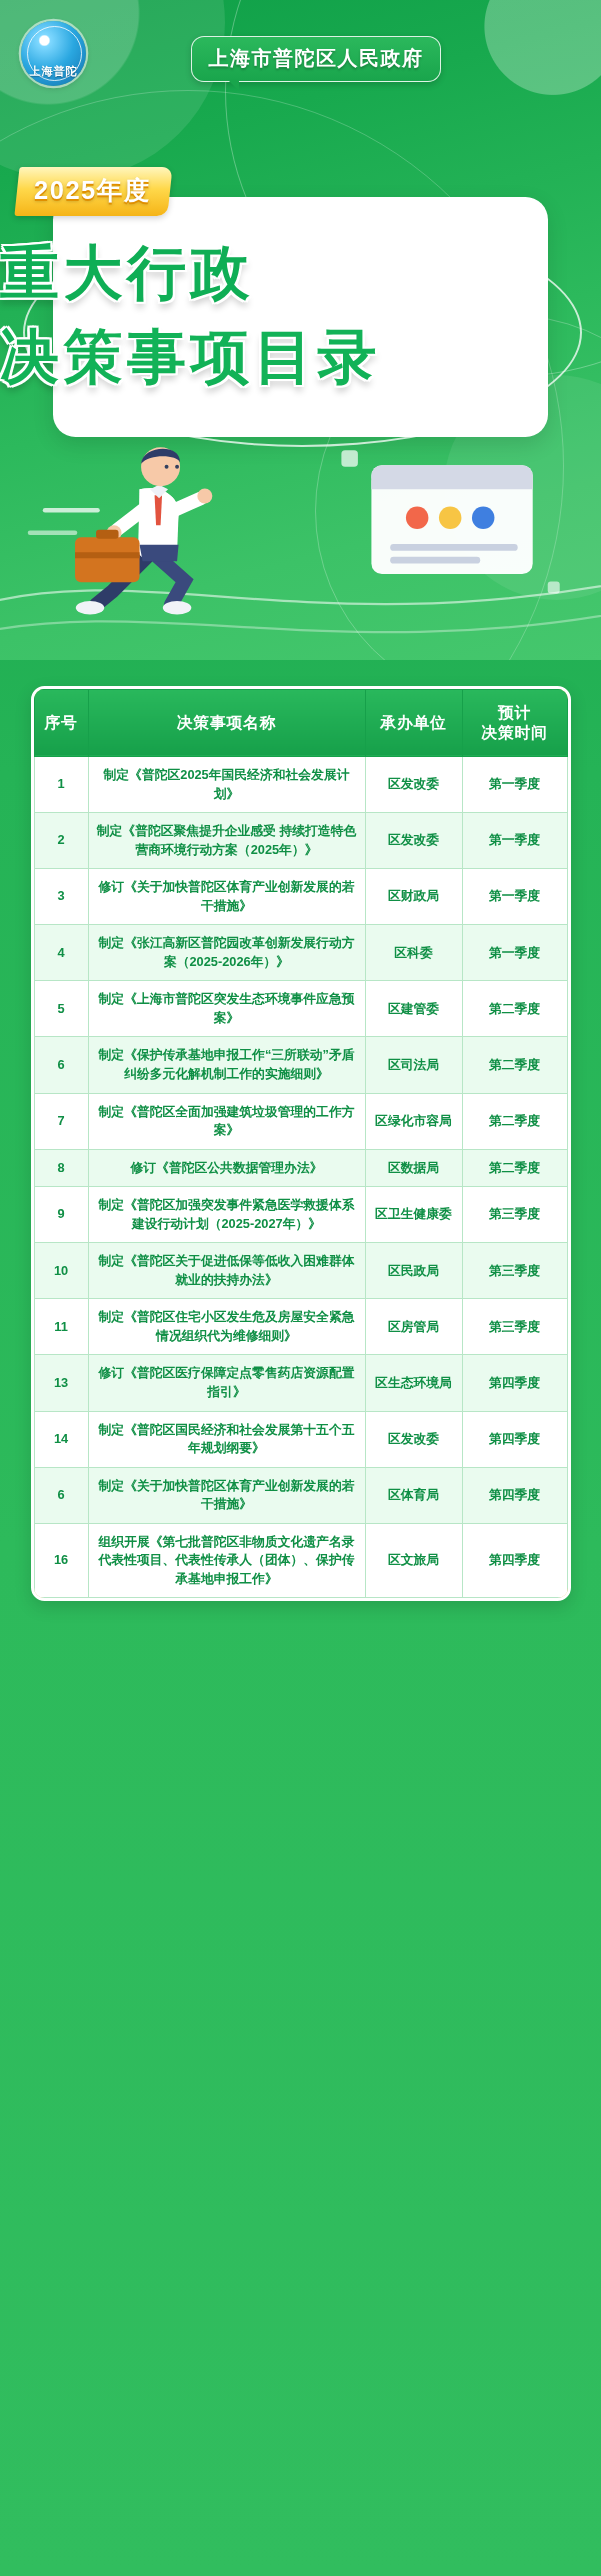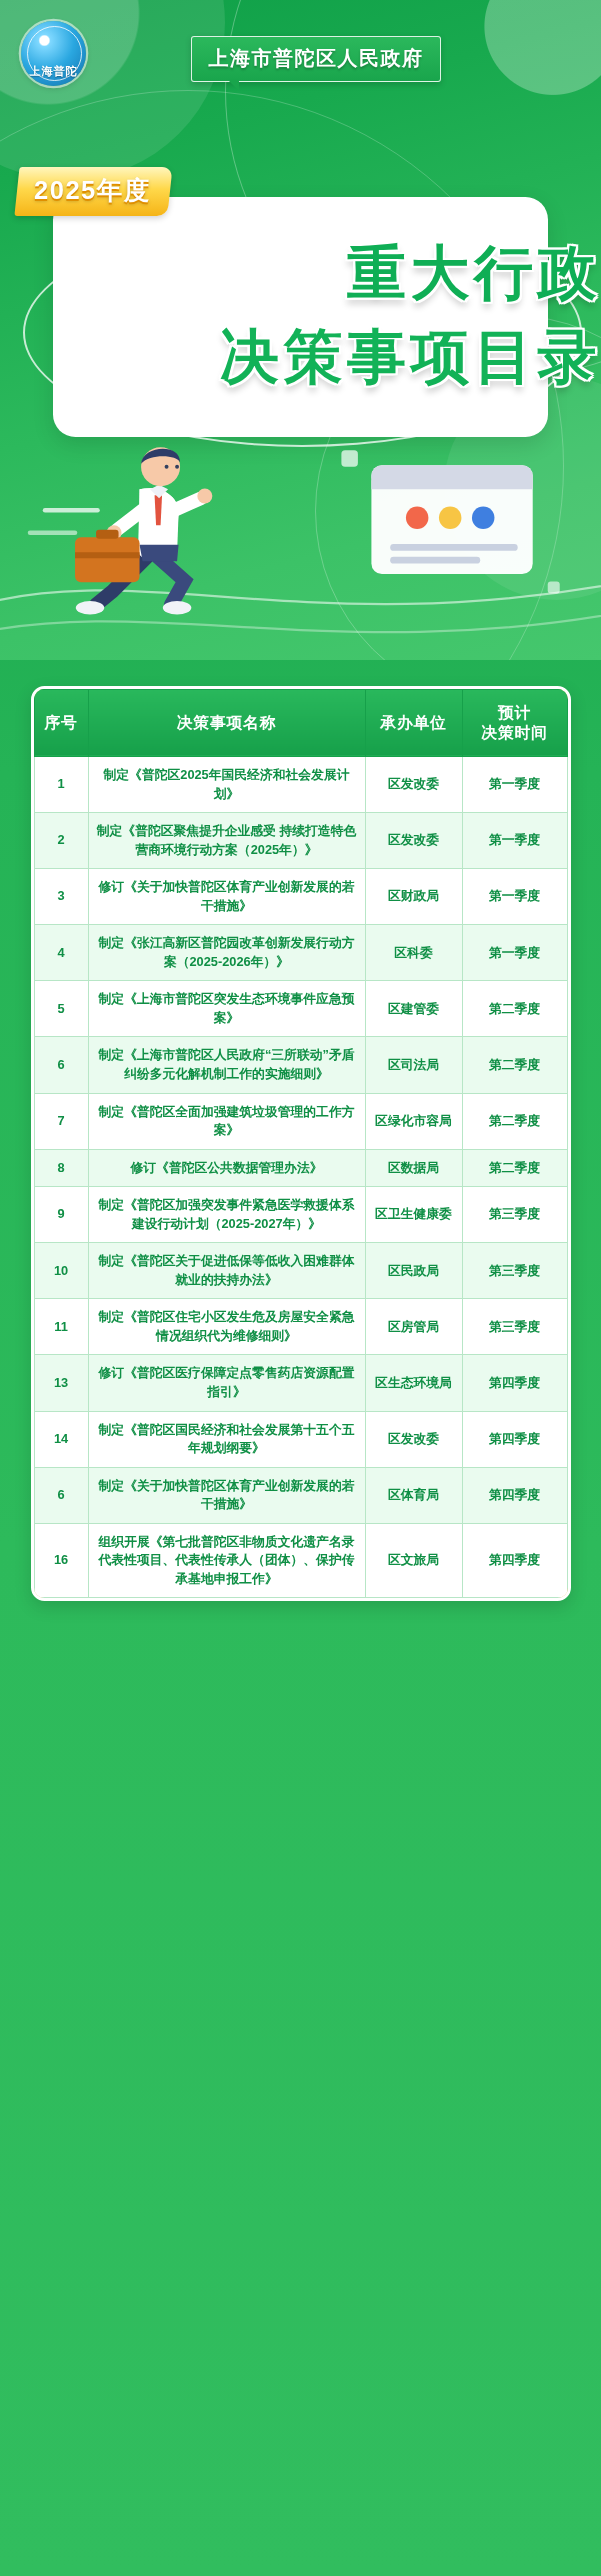--- a/index.html
+++ b/index.html
@@ -86,21 +86,21 @@
   }
 
   
   .gov-banner {
     position: absolute;
     left: 191px;
     top: 36px;
     z-index: 6;
     background: linear-gradient(180deg, #2bb85c 0%, #19a54c 100%);
     border: 1.5px solid rgba(255,255,255,0.85);
-    border-radius: 3px;
+    border-radius: 13px;
     padding: 7.5px 16.5px 9px 16.5px;
     box-shadow: 0 2.3px 6.8px rgba(0,0,0,0.16);
   }
   .gov-banner span {
     display: block;
     color: #ffffff;
     font-size: 20px;
     font-weight: bold;
     letter-spacing: 1.5px;
     white-space: nowrap;
@@ -161,21 +161,21 @@
     border: 2.3px solid rgba(255,255,255,0.75);
     border-radius: 50%;
     z-index: 5;
     pointer-events: none;
   }
   .main-title {
     position: absolute;
     left: 0;
     top: 231px;
     width: 601px;
-    text-align: right;
+    text-align: left;
     z-index: 8;
   }
   .main-title .line {
     display: block;
     font-size: 59px;
     line-height: 84px;
     font-weight: bold;
     letter-spacing: 4.5px;
     color: #0fae55;
     text-shadow:
@@ -387,21 +387,21 @@
               <td class="col-time">第一季度</td>
             </tr>
             <tr>
               <td class="col-no">5</td>
               <td class="col-name">制定《上海市普陀区突发生态环境事件应急预案》</td>
               <td class="col-unit">区建管委</td>
               <td class="col-time">第二季度</td>
             </tr>
             <tr>
               <td class="col-no">6</td>
-              <td class="col-name">制定《上海市普陀区人民政府“三所联动”矛盾纠纷多元化解机制工作的实施细则》</td>
+              <td class="col-name">制定《保护传承基地申报工作“三所联动”矛盾纠纷多元化解机制工作的实施细则》</td>
               <td class="col-unit">区司法局</td>
               <td class="col-time">第二季度</td>
             </tr>
             <tr>
               <td class="col-no">7</td>
               <td class="col-name">制定《普陀区全面加强建筑垃圾管理的工作方案》</td>
               <td class="col-unit">区绿化市容局</td>
               <td class="col-time">第二季度</td>
             </tr>
             <tr>

